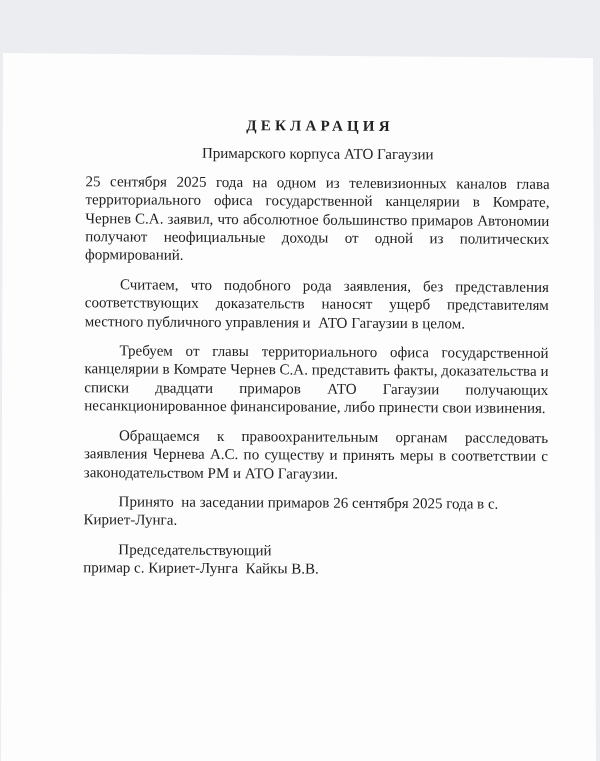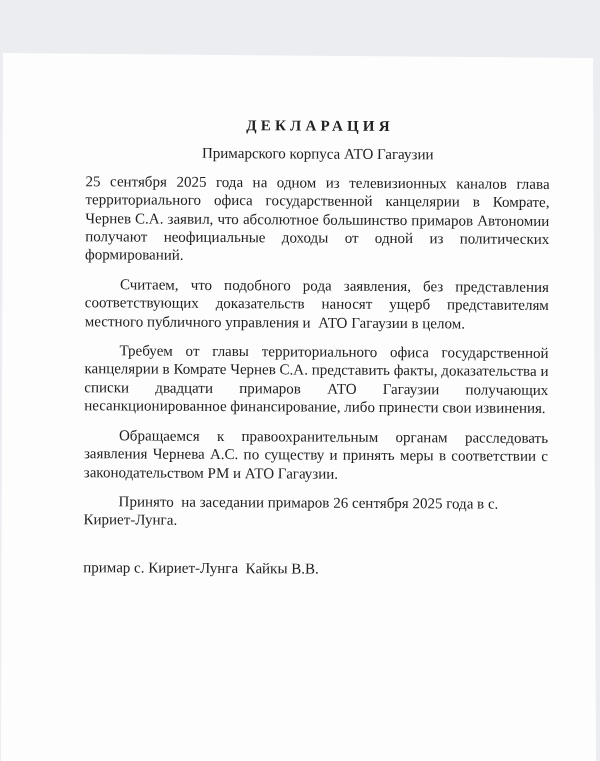--- a/index.html
+++ b/index.html
@@ -77,17 +77,17 @@
   <div class="paper"></div>
   <div class="content">
     <h1 class="title">ДЕКЛАРАЦИЯ</h1>
     <h2 class="subtitle">Примарского корпуса АТО Гагаузии</h2>
     <p class="para no-indent">25 сентября 2025 года на одном из телевизионных каналов глава территориального офиса государственной канцелярии в Комрате, Чернев С.А. заявил, что абсолютное большинство примаров Автономии получают неофициальные доходы от одной из политических формирований.</p>
     <p class="para">Считаем, что подобного рода заявления, без представления соответствующих доказательств наносят ущерб представителям местного публичного управления и&nbsp; АТО Гагаузии в целом.</p>
     <p class="para">Требуем от главы территориального офиса государственной канцелярии в Комрате Чернев С.А. представить факты, доказательства и списки двадцати примаров АТО Гагаузии получающих несанкционированное финансирование, либо принести свои извинения.</p>
     <p class="para">Обращаемся к правоохранительным органам расследовать заявления Чернева А.С. по существу и принять меры в соответствии с законодательством РМ и АТО Гагаузии.</p>
     <p class="para left-align">Принято&nbsp; на заседании примаров 26 сентября 2025 года в с. Кириет-Лунга.</p>
     <p class="signature-block">
-      <br>
+      <span>Председательствующий</span><br>
       <span>примар с. Кириет-Лунга&nbsp; Кайкы В.В.</span>
     </p>
   </div>
 </div>
 
 </body></html>

